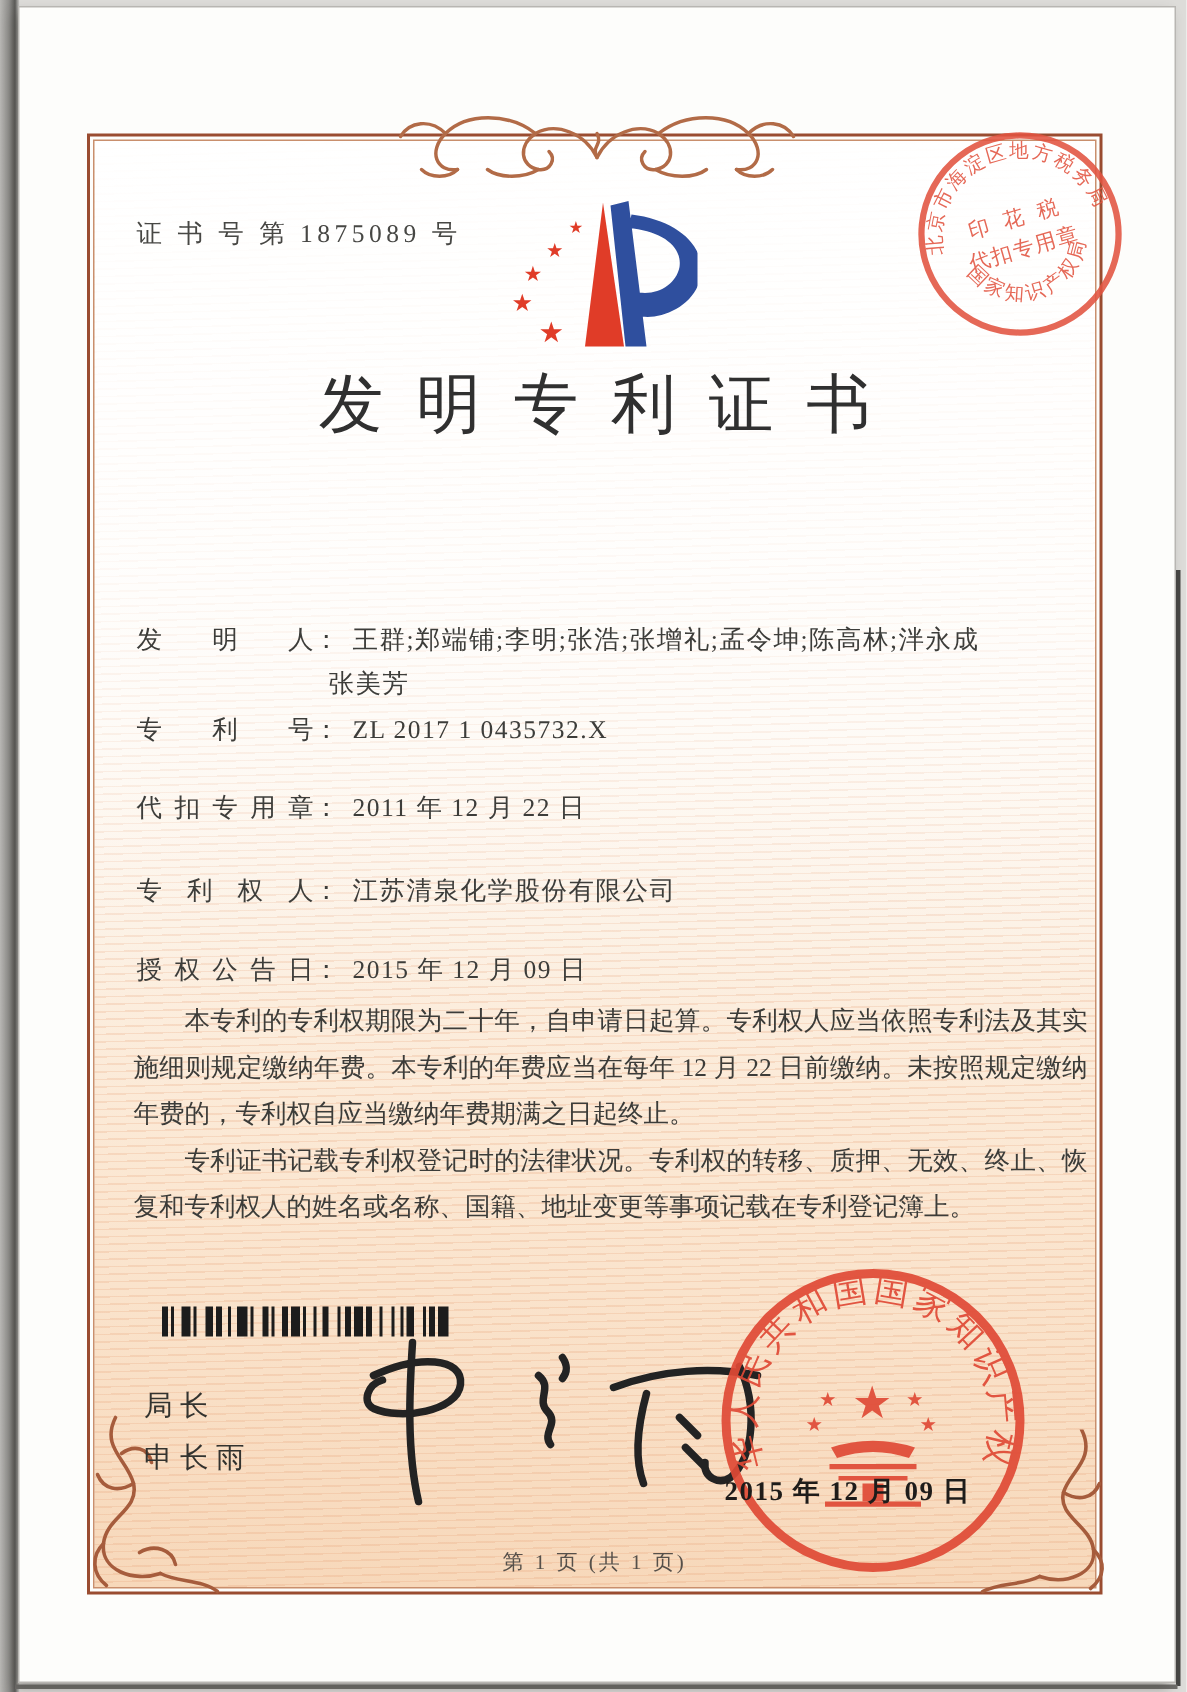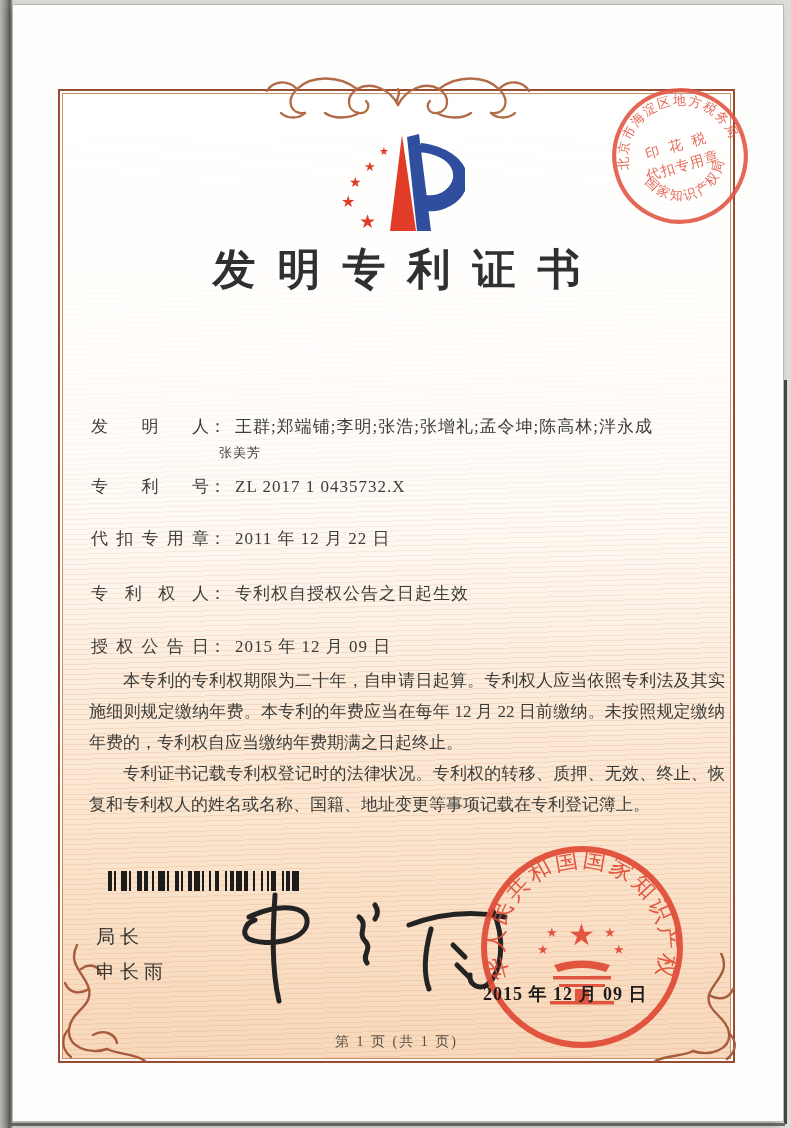--- a/index.html
+++ b/index.html
@@ -33,28 +33,28 @@
       repeating-linear-gradient(178.5deg,rgba(228,152,108,.22) 0 1px,rgba(255,255,255,0) 1px 5px),
       linear-gradient(180deg,#fffefb 0%,#fdf7ef 40%,#fbe7d2 72%,#f7d8ba 100%);
   }
 
   .cert-no{position:absolute;left:78px;top:139px;font-size:17px;letter-spacing:3px;color:#474744;}
 
   .logo{position:absolute;left:318px;top:126px;width:134px;height:104px;}
 
   .title{
     position:absolute;left:45px;top:236px;width:677px;text-align:center;
-    font-size:43px;font-weight:700;color:#303030;letter-spacing:22px;text-indent:22px;
+    font-size:43px;font-weight:400;color:#303030;letter-spacing:22px;text-indent:22px;
   }
 
   .field-row{position:absolute;left:78px;font-size:17px;color:#3d3d3a;white-space:nowrap;}
   .flabel{display:inline-block;width:118px;text-align:justify;text-align-last:justify;}
   .fcolon{display:inline-block;margin-right:9px;}
   .fvalue{letter-spacing:1px;}
-  .fvalue2{position:absolute;left:206px;font-size:13px;color:#3d3d3a;letter-spacing:1px;}
+  .fvalue2{position:absolute;left:206px;font-size:17px;color:#3d3d3a;letter-spacing:1px;}
 
   .paragraphs{
     position:absolute;left:76px;top:660px;width:636px;
     font-size:17px;line-height:31px;color:#3c3c39;text-align:justify;
   }
   .paragraphs p{margin:0;text-indent:2em;}
 
   .barcode{position:absolute;left:95px;top:866px;height:20px;display:flex;align-items:stretch;}
   .barcode span{display:inline-block;height:100%;}
 
@@ -126,20 +126,21 @@
   </svg>
   <svg class="ornament-br" viewBox="0 0 92 112">
     <g stroke="#a65c3c" fill="none" stroke-width="2.4" stroke-linecap="round">
       <path d="M18,0 C8,20 26,28 30,42 C34,58 12,64 10,80 C8,96 28,104 46,98"></path>
       <path d="M30,42 C20,48 10,46 6,36"></path>
       <path d="M10,80 C2,88 2,98 12,106"></path>
       <path d="M46,98 C58,104 72,102 84,108"></path>
     </g>
   </svg>
 
+  <div class="cert-no">证 书 号 第 1875089 号</div>
 
   <svg class="logo" viewBox="0 0 134 104">
     <polygon points="71,4 85,100 59,100" fill="#e03c28"></polygon>
     <path d="M88,3 L100,100 L86,100 L76,6 Z M90,12 C122,16 140,34 136,54 C132,73 110,82 97,80 L95,64 C108,66 120,58 122,47 C124,33 110,23 88,21 Z" fill="#2f4f9e"></path>
     <g fill="#e03c28" font-family="'DejaVu Sans',sans-serif">
       <text x="48" y="24" font-size="11">★</text>
       <text x="33" y="40" font-size="13">★</text>
       <text x="18" y="56" font-size="14">★</text>
       <text x="10" y="76" font-size="16">★</text>
       <text x="28" y="97" font-size="19">★</text>
@@ -152,21 +153,21 @@
     <span class="flabel">发明人</span><span class="fcolon">：</span><span class="fvalue">王群;郑端铺;李明;张浩;张增礼;孟令坤;陈高林;泮永成</span>
   </div>
   <div class="fvalue2" style="top:439px">张美芳</div>
   <div class="field-row" style="top:470px">
     <span class="flabel">专利号</span><span class="fcolon">：</span><span class="fvalue">ZL 2017 1 0435732.X</span>
   </div>
   <div class="field-row" style="top:522px">
     <span class="flabel">代扣专用章</span><span class="fcolon">：</span><span class="fvalue">2011 年 12 月 22 日</span>
   </div>
   <div class="field-row" style="top:577px">
-    <span class="flabel">专利权人</span><span class="fcolon">：</span><span class="fvalue">专利权自授权公告之日起生效</span>
+    <span class="flabel">专利权人</span><span class="fcolon">：</span><span class="fvalue">江苏清泉化学股份有限公司</span>
   </div>
   <div class="field-row" style="top:630px">
     <span class="flabel">授权公告日</span><span class="fcolon">：</span><span class="fvalue">2015 年 12 月 09 日</span>
   </div>
 
   <div class="paragraphs">
     <p>本专利的专利权期限为二十年，自申请日起算。专利权人应当依照专利法及其实施细则规定缴纳年费。本专利的年费应当在每年 12 月 22 日前缴纳。未按照规定缴纳年费的，专利权自应当缴纳年费期满之日起终止。</p>
     <p>专利证书记载专利权登记时的法律状况。专利权的转移、质押、无效、终止、恢复和专利权人的姓名或名称、国籍、地址变更等事项记载在专利登记簿上。</p>
   </div>
 

